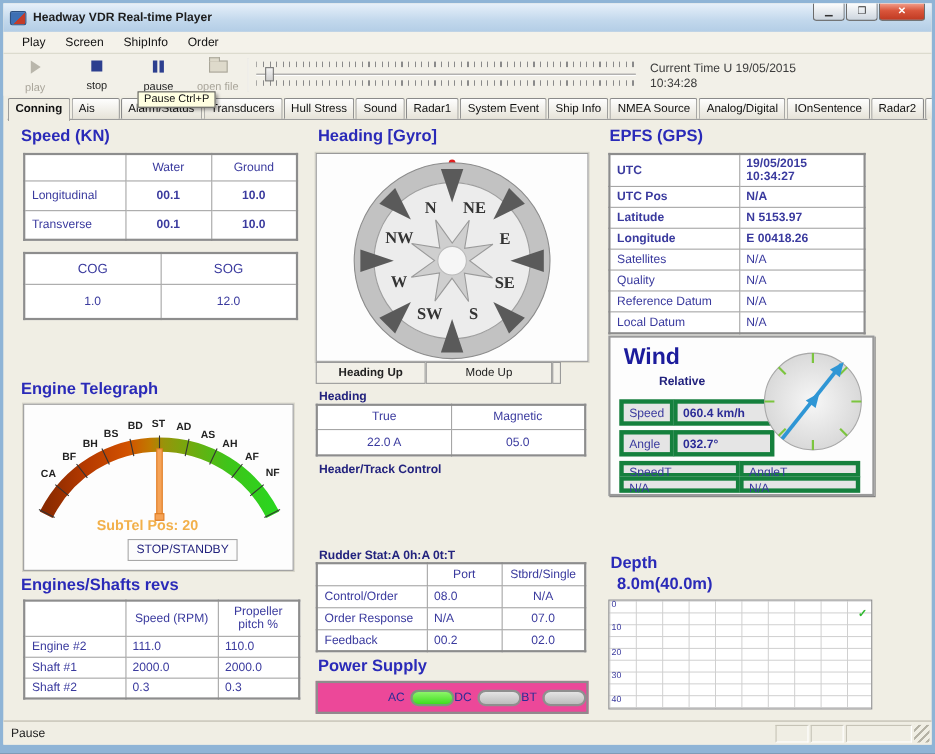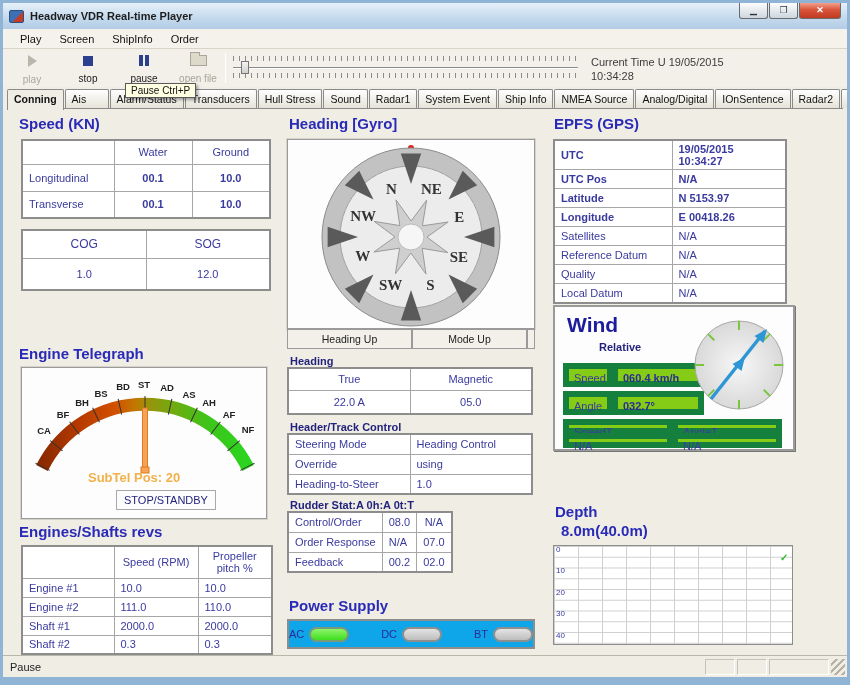--- a/index.html
+++ b/index.html
@@ -60,29 +60,29 @@
   .panel { position:absolute; background:#fdfdfd; border:1px solid #9a9a9a; box-shadow:0 0 0 1px #d6d4c8; }
   
   .cbtns { position:absolute; display:flex; }
   .cbtn { height:20px; border:1px solid #9a9a9a; background:#f2f0e8; font-size:10.5px; color:#222;
       display:flex; align-items:center; justify-content:center; }
   
   .subtel { position:absolute; font-size:13px; font-weight:bold; color:#f2b04a; }
   .stopbtn { position:absolute; border:1px solid #a8a8a8; background:#fcfcfc; font-size:11px; color:#23237e;
       display:flex; align-items:center; justify-content:center; }
   
-  .powerbox { position:absolute; background:#0ea5e9; border:2px solid #8d8d8d; display:flex; align-items:center; justify-content:space-between; }
+  .powerbox { position:absolute; background:#ec4899; border:2px solid #8d8d8d; display:flex; align-items:center; justify-content:flex-end; }
   .ppair { display:flex; align-items:center; gap:5px; font-size:11px; color:#2c2c96; }
   .pill { width:40px; height:15px; border-radius:8px; border:2px solid #8f8f8f; background:linear-gradient(#e4e4e4,#bdbdbd); }
   .pill.on { background:linear-gradient(#8ef56a,#3ede1f); border-color:#7a9a7a; }
   
   .windpanel { position:absolute; background:#fdfdfd; border:2px solid #9a9a9a; box-shadow:1px 1px 0 #777; }
   .windtitle { position:absolute; left:12px; top:6px; font-size:21px; font-weight:bold; color:#1c1c9c; }
   .windrel { position:absolute; left:44px; top:34px; font-size:11px; font-weight:bold; color:#23237e; }
-  .wcell { position:absolute; border:6px solid #15803d; background:#84cc16; font-size:11px; color:#3a3a9e; padding:3px 5px; }
+  .wcell { position:absolute; border:4px solid #15803d; background:#e5e5e5; font-size:11px; color:#3a3a9e; padding:3px 5px; }
   .wcell.b { font-weight:bold; color:#2c2c96; }
   
   .depthval { position:absolute; font-size:15px; font-weight:bold; color:#2a2ab8; }
   .dchart { position:absolute; width:240px; height:100px; background:#fff;
       border:1px solid #8d8d8d;
       background-image:linear-gradient(#cfcfcf 1px,transparent 1px),linear-gradient(90deg,#cfcfcf 1px,transparent 1px);
       background-size:24px 10.75px; }
   .dtick { position:absolute; font-size:8px; color:#3a3a9e; left:2px; }
   .dmark { position:absolute; font-size:10px; color:#2eb82e; font-weight:bold; }
   
@@ -276,25 +276,20 @@
 
     <div class="hdr" style="left:10px; top:414px;">Engines/Shafts revs</div>
     <table class="dt" style="left:12px; top:436px;">
       <tbody>
           <tr style="height:32px;">
         <td style="width:92px;"></td>
         <td class="hd" style="width:84px;">Speed (RPM)</td>
         <td class="hd" style="width:74px;">Propeller pitch %</td>
       </tr>
       <tr style="height:19px;">
-        <td>Engine #1</td>
-        <td>10.0</td>
-        <td>10.0</td>
-      </tr>
-      <tr style="height:19px;">
         <td>Engine #2</td>
         <td>111.0</td>
         <td>110.0</td>
       </tr>
       <tr style="height:19px;">
         <td>Shaft #1</td>
         <td>2000.0</td>
         <td>2000.0</td>
       </tr>
       <tr style="height:19px;">
@@ -346,60 +341,49 @@
           <text class="serif" x="171.2" y="82">E</text>
           <text class="serif" x="170.9" y="122">SE</text>
           <text class="serif" x="142.5" y="150">S</text>
           <text class="serif" x="102.7" y="150">SW</text>
           <text class="serif" x="74.8" y="121">W</text>
           <text class="serif" x="75.1" y="81">NW</text>
         </g>
       </svg>
     </div>
     <div class="cbtns" style="left:278px; top:220px; width:248px;">
-      <div class="cbtn" style="width:125px;">Heading Up</div>
+      <div class="cbtn" style="width:100px;font-weight:bold;">Heading Up</div>
       <div class="cbtn" style="width:115px;">Mode Up</div>
       <div class="cbtn" style="width:8px;"></div>
     </div>
 
     <div class="shdr" style="left:281px; top:246px;">Heading</div>
     <table class="dt" style="left:278px; top:258px;">
       <tbody>
           <tr style="height:22px;">
         <td class="hd" style="width:122px;">True</td>
         <td class="hd" style="width:122px;">Magnetic</td>
       </tr>
       <tr style="height:24px;">
         <td class="c">22.0 A</td>
         <td class="c">05.0</td>
       </tr>
     </tbody>
       </table>
 
     <div class="shdr" style="left:281px; top:312px;">Header/Track Control</div>
-    <table class="dt" style="left:278px; top:324px;">
-      <tbody>
-          <tr style="height:20px;">
-        <td style="width:122px;">Steering Mode</td>
-        <td style="width:122px;">Heading Control</td>
-      </tr>
-      <tr style="height:20px;">
-        <td>Override</td>
-        <td>using</td>
-      </tr>
-      <tr style="height:20px;">
-        <td>Heading-to-Steer</td>
-        <td>1.0</td>
-      </tr>
-    </tbody>
-      </table>
 
     <div class="shdr" style="left:281px; top:390px;">Rudder Stat:A 0h:A 0t:T</div>
     <table class="dt" style="left:278px; top:402px;">
       <tbody>
+          <tr style="height:20px;">
+        <td style="width:100px;"></td>
+        <td class="hd" style="width:68px;">Port</td>
+        <td class="hd" style="width:76px;">Stbrd/Single</td>
+      </tr>
       <tr style="height:20px;">
         <td>Control/Order</td>
         <td>08.0</td>
         <td class="c">N/A</td>
       </tr>
       <tr style="height:20px;">
         <td>Order Response</td>
         <td>N/A</td>
         <td class="c">07.0</td>
       </tr>
@@ -444,25 +428,25 @@
       </tr>
       <tr style="height:19px;">
         <td class="b">Longitude</td>
         <td class="b">E 00418.26</td>
       </tr>
       <tr style="height:19px;">
         <td>Satellites</td>
         <td class="dim">N/A</td>
       </tr>
       <tr style="height:19px;">
+        <td>Quality</td>
+        <td class="dim">N/A</td>
+      </tr>
+      <tr style="height:19px;">
         <td>Reference Datum</td>
-        <td class="dim">N/A</td>
-      </tr>
-      <tr style="height:19px;">
-        <td>Quality</td>
         <td class="dim">N/A</td>
       </tr>
       <tr style="height:19px;">
         <td>Local Datum</td>
         <td class="dim">N/A</td>
       </tr>
     </tbody>
       </table>
 
     <div class="windpanel" style="left:544px; top:196px; width:242px; height:146px;">

